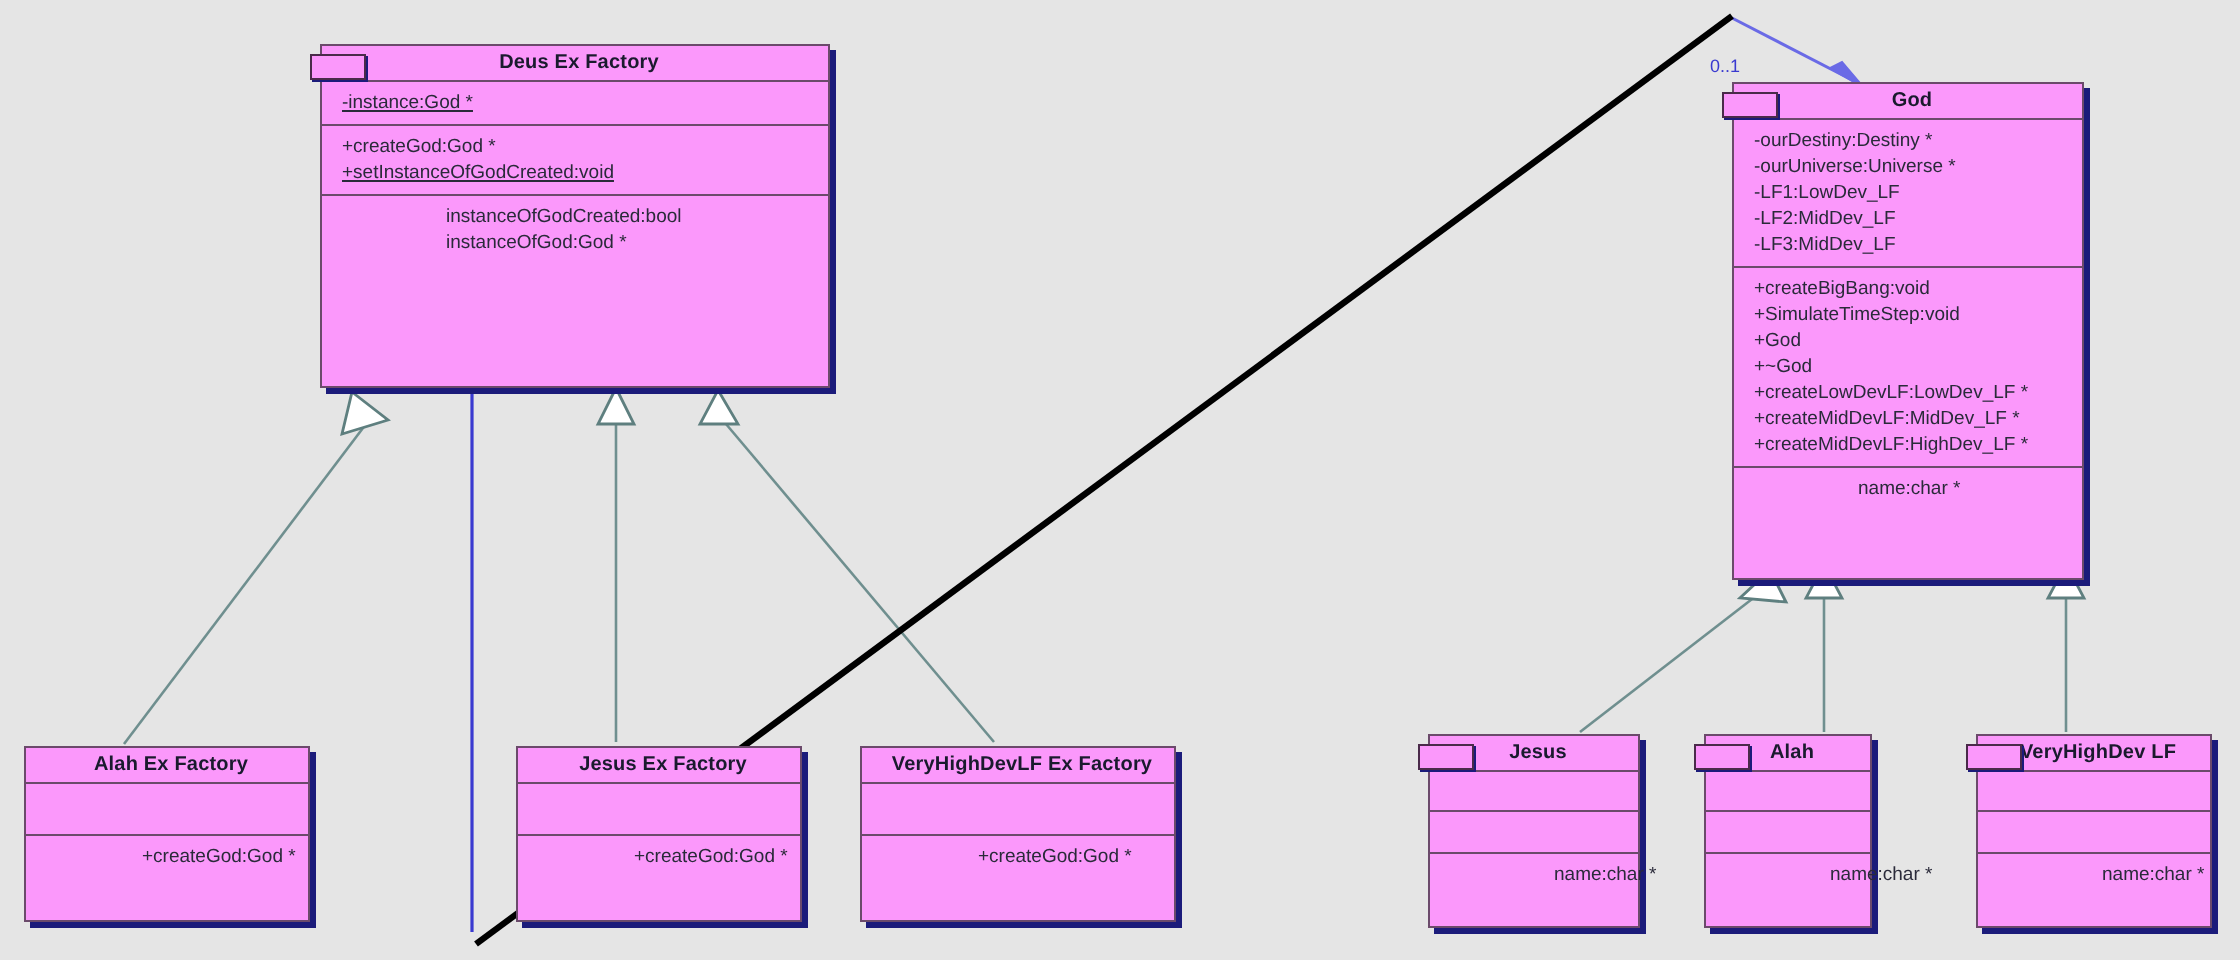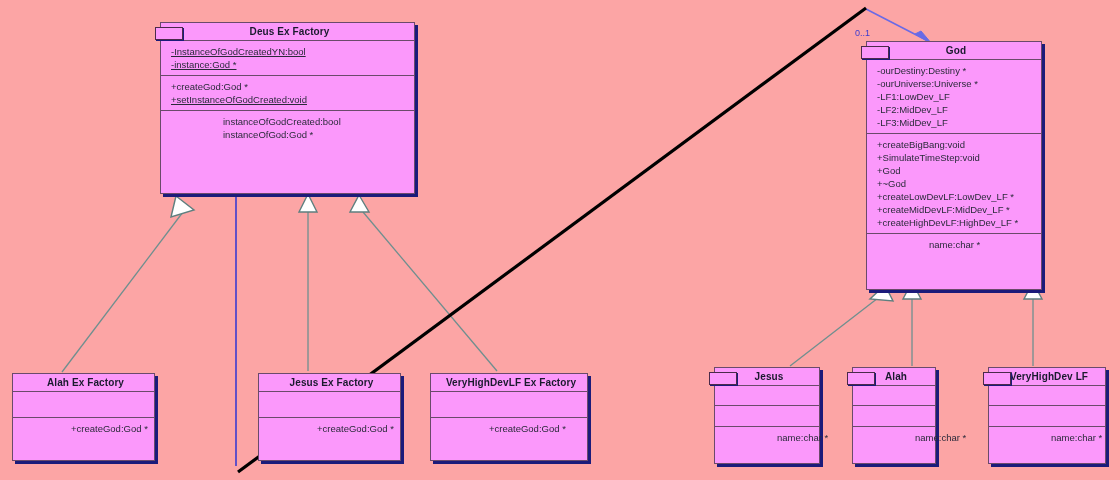--- a/index.html
+++ b/index.html
@@ -5,21 +5,21 @@
 <style>
   html,body{margin:0;padding:0;background:#ffffff;}
   body{
     font-family:"Liberation Sans", sans-serif;
     -webkit-font-smoothing:none;
   }
   #canvas{
     position:relative;
     width:1120px;
     height:480px;
-    background:#fca5a5;
+    background:#e5e5e5;
     overflow:hidden;
   }
   #edges{
     position:absolute;
     left:0;top:0;
     width:1120px;height:480px;
     pointer-events:none;
   }
 
   
@@ -118,21 +118,20 @@
       <polygon points="932,44 915,34 921,31" fill="#6a6ae6" stroke="#6a6ae6" stroke-width="1"></polygon>
     </g>
 
     <line x1="238" y1="472" x2="866" y2="8" stroke="#000000" stroke-width="3.2"></line>
   </svg>
 
   <div class="uml-class" style="left:160px; top:22px; width:255px; height:172px;">
     <div class="tab"></div>
     <div class="compartment cls-title">Deus Ex Factory</div>
     <div class="compartment pad">
-      <div class="member static">-InstanceOfGodCreatedYN:bool</div>
       <div class="member static">-instance:God *</div>
     </div>
     <div class="compartment pad">
       <div class="member">+createGod:God *</div>
       <div class="member static">+setInstanceOfGodCreated:void</div>
     </div>
     <div class="compartment pad indent">
       <div class="member">instanceOfGodCreated:bool</div>
       <div class="member">instanceOfGod:God *</div>
     </div>
@@ -148,21 +147,21 @@
       <div class="member">-LF2:MidDev_LF</div>
       <div class="member">-LF3:MidDev_LF</div>
     </div>
     <div class="compartment pad">
       <div class="member">+createBigBang:void</div>
       <div class="member">+SimulateTimeStep:void</div>
       <div class="member">+God</div>
       <div class="member">+~God</div>
       <div class="member">+createLowDevLF:LowDev_LF *</div>
       <div class="member">+createMidDevLF:MidDev_LF *</div>
-      <div class="member">+createHighDevLF:HighDev_LF *</div>
+      <div class="member">+createMidDevLF:HighDev_LF *</div>
     </div>
     <div class="compartment pad indent">
       <div class="member">name:char *</div>
     </div>
   </div>
 
   <div class="uml-class" style="left:12px; top:373px; width:143px; height:88px;">
     <div class="compartment cls-title">Alah Ex Factory</div>
     <div class="compartment empty" style="height:26px;"></div>
     <div class="compartment pad">

